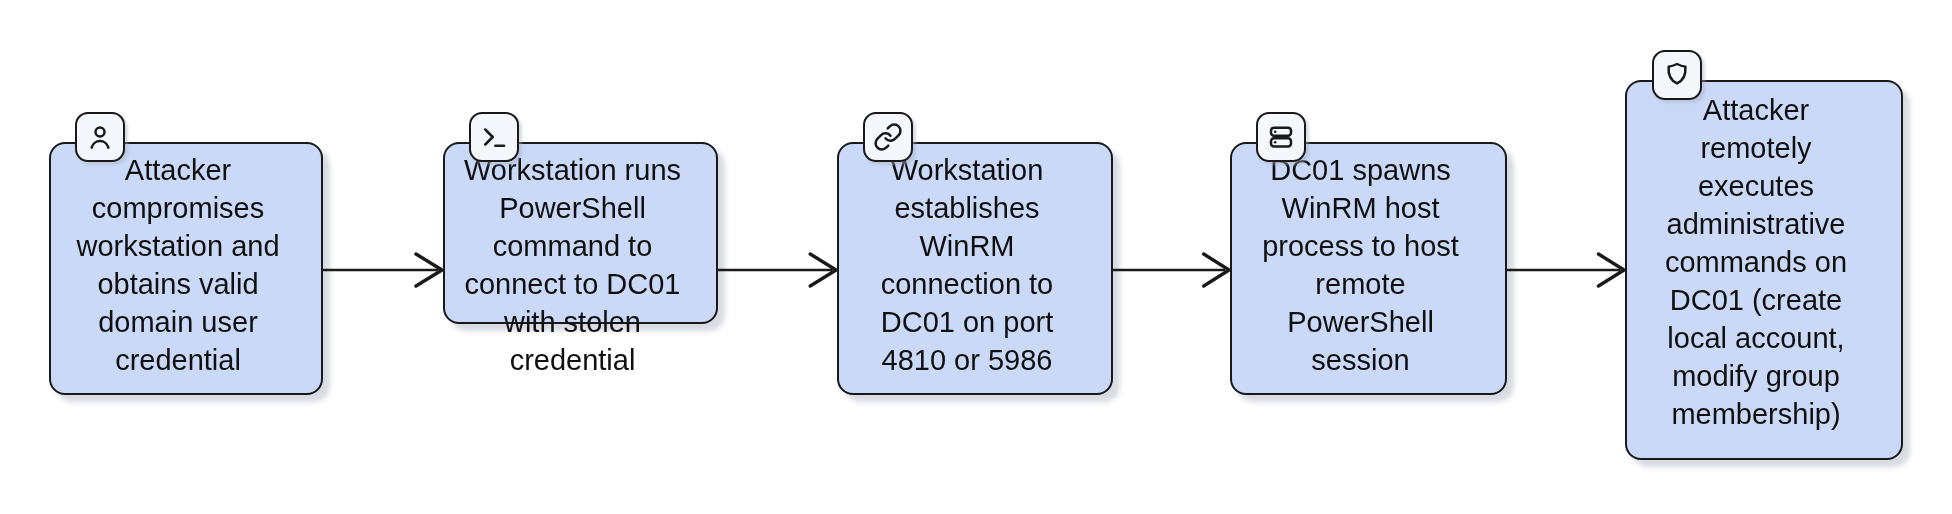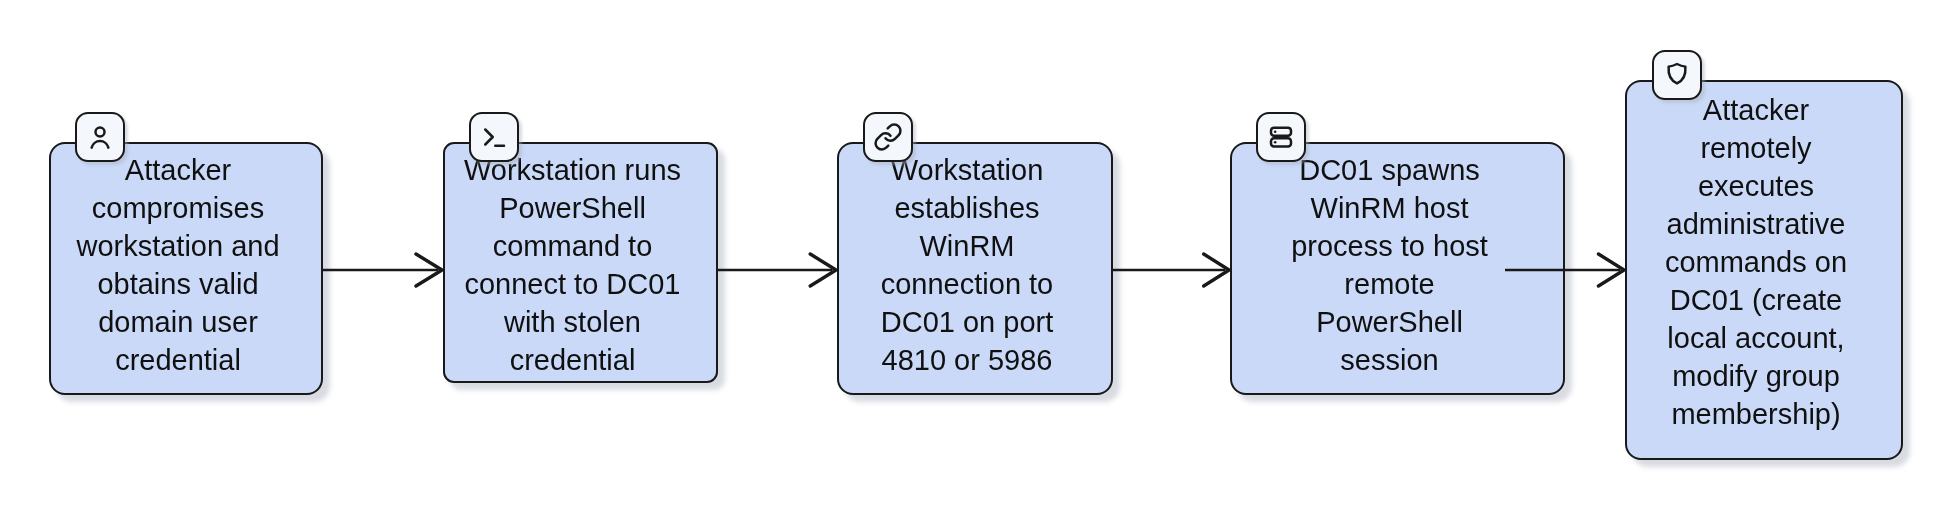--- a/index.html
+++ b/index.html
@@ -67,21 +67,21 @@
 obtains valid
 domain user
 credential</div>
   </div>
 
   <svg class="arrow" style="left:321px; top:248px; width:124px;" viewBox="0 0 124 44" preserveAspectRatio="none">
     <line x1="0" y1="22" x2="117" y2="22"></line>
     <polyline points="95,6 121,22 95,38"></polyline>
   </svg>
 
-  <div class="node" style="left:443px; top:142px; width:275px; height:241px;border-radius:11px;">
+  <div class="node" style="left:443px; top:142px; width:275px; height:182px;">
     <div class="badge" aria-label="terminal-icon">
       <svg viewBox="0 0 24 24">
         <polyline points="5,6 11,12 5,18"></polyline>
         <line x1="13" y1="19" x2="20" y2="19"></line>
       </svg>
     </div>
     <div class="node-label">Workstation runs
 PowerShell
 command to
 connect to DC01
@@ -107,21 +107,21 @@
 connection to
 DC01 on port
 4810 or 5986</div>
   </div>
 
   <svg class="arrow" style="left:1111px; top:248px; width:121px;" viewBox="0 0 124 44" preserveAspectRatio="none">
     <line x1="0" y1="22" x2="117" y2="22"></line>
     <polyline points="95,6 121,22 95,38"></polyline>
   </svg>
 
-  <div class="node" style="left:1230px; top:142px; width:335px; height:253px;">
+  <div class="node" style="left:1230px; top:142px; width:277px; height:253px;">
     <div class="badge" aria-label="server-icon">
       <svg viewBox="0 0 24 24">
         <rect x="4" y="4.5" width="16" height="6.5" rx="2.4"></rect>
         <rect x="4" y="13" width="16" height="6.5" rx="2.4"></rect>
         <line x1="7.3" y1="7.7" x2="7.35" y2="7.7"></line>
         <line x1="7.3" y1="16.2" x2="7.35" y2="16.2"></line>
       </svg>
     </div>
     <div class="node-label">DC01 spawns
 WinRM host

